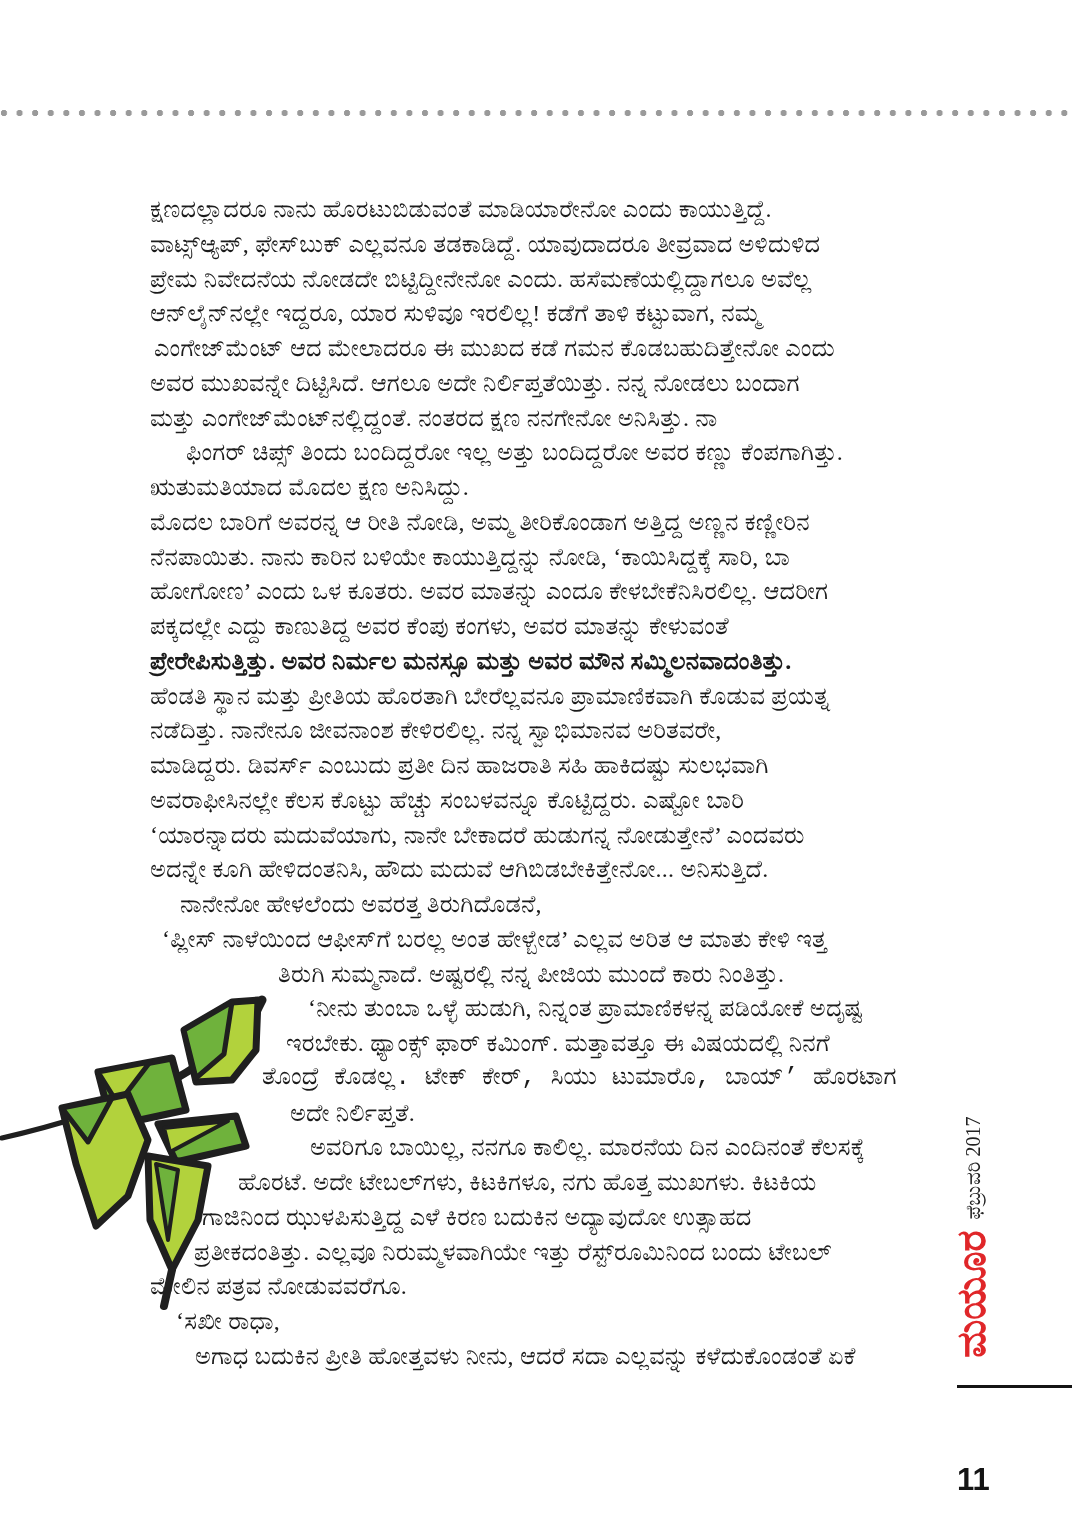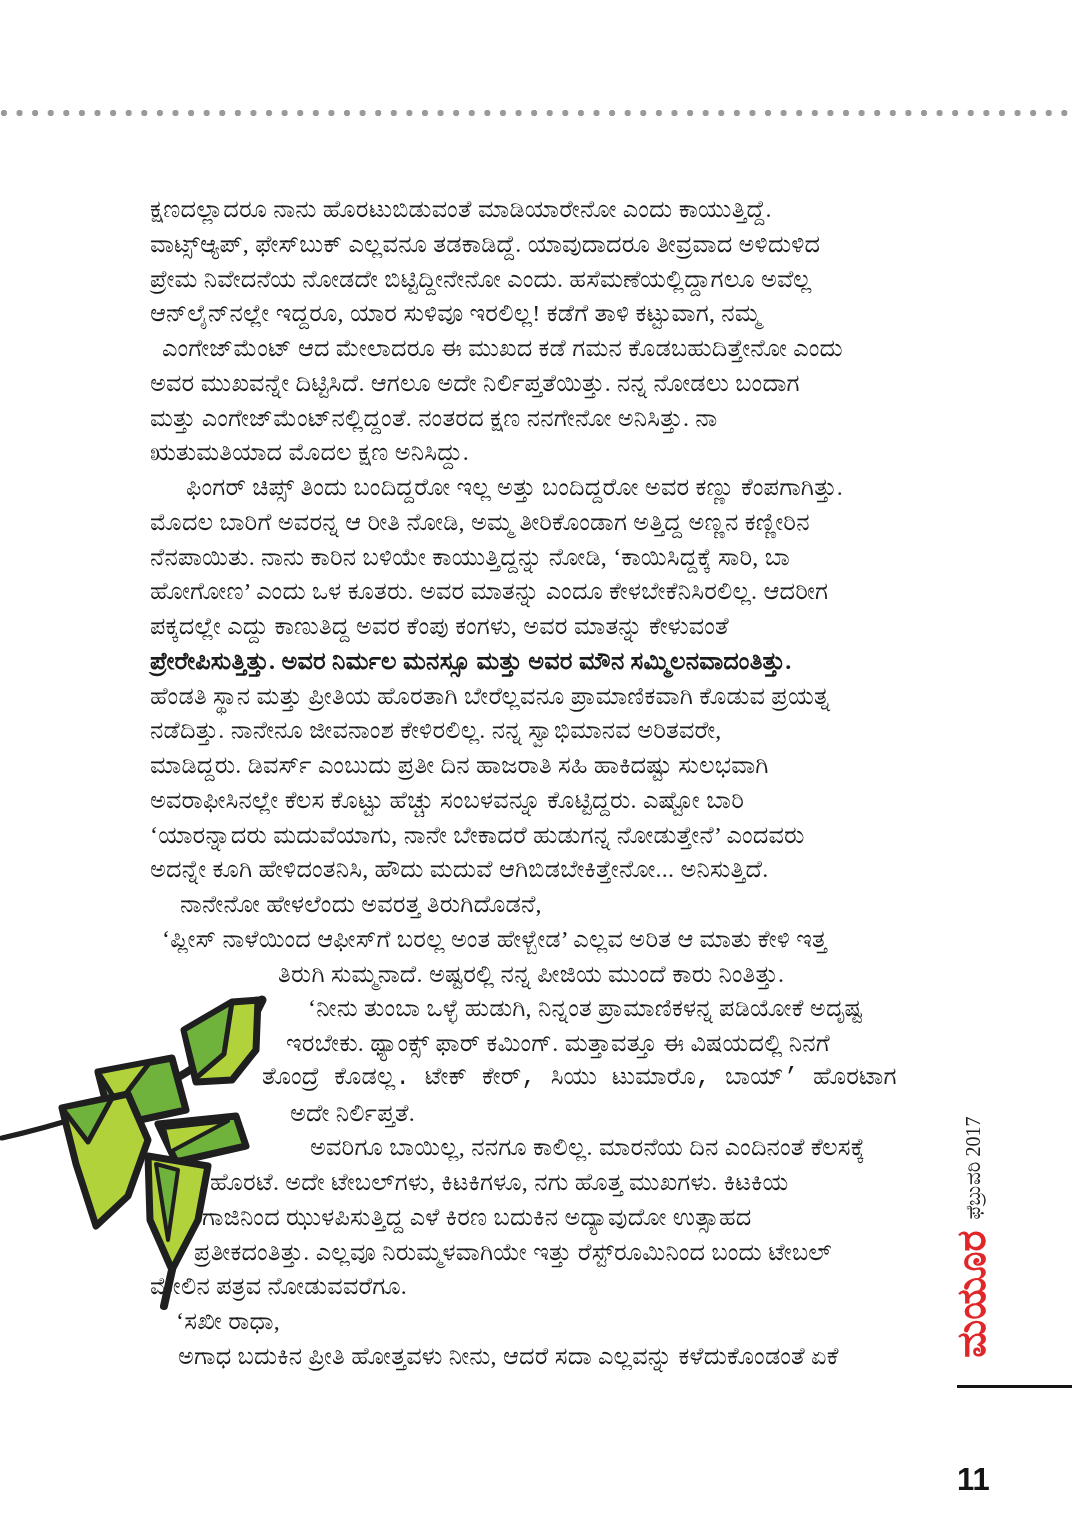--- a/index.html
+++ b/index.html
@@ -64,50 +64,50 @@
 
 <div class="page" style="--page-bg: #ffffff; --sep-color: #9a9a9a; --accent-red: #e02629; --leaf-dark: #6fb23c; --leaf-light: #b2d23c; --leaf-outline: #1f1f1f; color: rgb(27, 27, 27);">
 
   <div class="dotted-rule"></div>
 
   <div class="article" id="article">
       <div class="line" style="margin-left: 0px;">ಕ್ಷಣದಲ್ಲಾದರೂ ನಾನು ಹೊರಟುಬಿಡುವಂತೆ ಮಾಡಿಯಾರೇನೋ ಎಂದು ಕಾಯುತ್ತಿದ್ದೆ.</div>
       <div class="line" style="margin-left: 0px;">ವಾಟ್ಸ್‌ಆ್ಯಪ್, ಫೇಸ್‌ಬುಕ್ ಎಲ್ಲವನೂ ತಡಕಾಡಿದ್ದೆ. ಯಾವುದಾದರೂ ತೀವ್ರವಾದ ಅಳಿದುಳಿದ</div>
       <div class="line" style="margin-left: 0px;">ಪ್ರೇಮ ನಿವೇದನೆಯ ನೋಡದೇ ಬಿಟ್ಟಿದ್ದೀನೇನೋ ಎಂದು. ಹಸೆಮಣೆಯಲ್ಲಿದ್ದಾಗಲೂ ಅವೆಲ್ಲ</div>
       <div class="line" style="margin-left: 0px;">ಆನ್‌ಲೈನ್‌ನಲ್ಲೇ ಇದ್ದರೂ, ಯಾರ ಸುಳಿವೂ ಇರಲಿಲ್ಲ! ಕಡೆಗೆ ತಾಳಿ ಕಟ್ಟುವಾಗ, ನಮ್ಮ</div>
-      <div class="line" style="margin-left: 12px;">ಎಂಗೇಜ್‌ಮೆಂಟ್ ಆದ ಮೇಲಾದರೂ ಈ ಮುಖದ ಕಡೆ ಗಮನ ಕೊಡಬಹುದಿತ್ತೇನೋ ಎಂದು</div>
+      <div class="line" style="margin-left: 4px;">ಎಂಗೇಜ್‌ಮೆಂಟ್ ಆದ ಮೇಲಾದರೂ ಈ ಮುಖದ ಕಡೆ ಗಮನ ಕೊಡಬಹುದಿತ್ತೇನೋ ಎಂದು</div>
       <div class="line" style="margin-left: 0px;">ಅವರ ಮುಖವನ್ನೇ ದಿಟ್ಟಿಸಿದೆ. ಆಗಲೂ ಅದೇ ನಿರ್ಲಿಪ್ತತೆಯಿತ್ತು. ನನ್ನ ನೋಡಲು ಬಂದಾಗ</div>
       <div class="line" style="margin-left: 0px;">ಮತ್ತು ಎಂಗೇಜ್‌ಮೆಂಟ್‌ನಲ್ಲಿದ್ದಂತೆ. ನಂತರದ ಕ್ಷಣ ನನಗೇನೋ ಅನಿಸಿತ್ತು. ನಾ</div>
+      <div class="line" style="margin-left: 36px;">ಫಿಂಗರ್ ಚಿಪ್ಸ್ ತಿಂದು ಬಂದಿದ್ದರೋ ಇಲ್ಲ ಅತ್ತು ಬಂದಿದ್ದರೋ ಅವರ ಕಣ್ಣು ಕೆಂಪಗಾಗಿತ್ತು.</div>
       <div class="line" style="margin-left: 0px;">ಋತುಮತಿಯಾದ ಮೊದಲ ಕ್ಷಣ ಅನಿಸಿದ್ದು.</div>
-      <div class="line" style="margin-left: 36px;">ಫಿಂಗರ್ ಚಿಪ್ಸ್ ತಿಂದು ಬಂದಿದ್ದರೋ ಇಲ್ಲ ಅತ್ತು ಬಂದಿದ್ದರೋ ಅವರ ಕಣ್ಣು ಕೆಂಪಗಾಗಿತ್ತು.</div>
       <div class="line" style="margin-left: 0px;">ಮೊದಲ ಬಾರಿಗೆ ಅವರನ್ನ ಆ ರೀತಿ ನೋಡಿ, ಅಮ್ಮ ತೀರಿಕೊಂಡಾಗ ಅತ್ತಿದ್ದ ಅಣ್ಣನ ಕಣ್ಣೀರಿನ</div>
       <div class="line" style="margin-left: 0px;">ನೆನಪಾಯಿತು. ನಾನು ಕಾರಿನ ಬಳಿಯೇ ಕಾಯುತ್ತಿದ್ದನ್ನು ನೋಡಿ, ‘ಕಾಯಿಸಿದ್ದಕ್ಕೆ ಸಾರಿ, ಬಾ</div>
       <div class="line" style="margin-left: 0px;">ಹೋಗೋಣ’ ಎಂದು ಒಳ ಕೂತರು. ಅವರ ಮಾತನ್ನು ಎಂದೂ ಕೇಳಬೇಕೆನಿಸಿರಲಿಲ್ಲ. ಆದರೀಗ</div>
       <div class="line" style="margin-left: 0px;">ಪಕ್ಕದಲ್ಲೇ ಎದ್ದು ಕಾಣುತಿದ್ದ ಅವರ ಕೆಂಪು ಕಂಗಳು, ಅವರ ಮಾತನ್ನು ಕೇಳುವಂತೆ</div>
       <div class="line" style="margin-left: 0px; font-weight: bold;">ಪ್ರೇರೇಪಿಸುತ್ತಿತ್ತು. ಅವರ ನಿರ್ಮಲ ಮನಸ್ಸೂ ಮತ್ತು ಅವರ ಮೌನ ಸಮ್ಮಿಲನವಾದಂತಿತ್ತು.</div>
       <div class="line" style="margin-left: 0px;">ಹೆಂಡತಿ ಸ್ಥಾನ ಮತ್ತು ಪ್ರೀತಿಯ ಹೊರತಾಗಿ ಬೇರೆಲ್ಲವನೂ ಪ್ರಾಮಾಣಿಕವಾಗಿ ಕೊಡುವ ಪ್ರಯತ್ನ</div>
       <div class="line" style="margin-left: 0px;">ನಡೆದಿತ್ತು. ನಾನೇನೂ ಜೀವನಾಂಶ ಕೇಳಿರಲಿಲ್ಲ. ನನ್ನ ಸ್ವಾಭಿಮಾನವ ಅರಿತವರೇ,</div>
       <div class="line" style="margin-left: 0px;">ಮಾಡಿದ್ದರು. ಡಿವರ್ಸ್ ಎಂಬುದು ಪ್ರತೀ ದಿನ ಹಾಜರಾತಿ ಸಹಿ ಹಾಕಿದಷ್ಟು ಸುಲಭವಾಗಿ</div>
       <div class="line" style="margin-left: 0px;">ಅವರಾಫೀಸಿನಲ್ಲೇ ಕೆಲಸ ಕೊಟ್ಟು ಹೆಚ್ಚು ಸಂಬಳವನ್ನೂ ಕೊಟ್ಟಿದ್ದರು. ಎಷ್ಟೋ ಬಾರಿ</div>
       <div class="line" style="margin-left: 0px;">‘ಯಾರನ್ನಾದರು ಮದುವೆಯಾಗು, ನಾನೇ ಬೇಕಾದರೆ ಹುಡುಗನ್ನ ನೋಡುತ್ತೇನೆ’ ಎಂದವರು</div>
       <div class="line" style="margin-left: 0px;">ಅದನ್ನೇ ಕೂಗಿ ಹೇಳಿದಂತನಿಸಿ, ಹೌದು ಮದುವೆ ಆಗಿಬಿಡಬೇಕಿತ್ತೇನೋ... ಅನಿಸುತ್ತಿದೆ.</div>
       <div class="line" style="margin-left: 30px;">ನಾನೇನೋ ಹೇಳಲೆಂದು ಅವರತ್ತ ತಿರುಗಿದೊಡನೆ,</div>
       <div class="line" style="margin-left: 12px;">‘ಪ್ಲೀಸ್ ನಾಳೆಯಿಂದ ಆಫೀಸ್‌ಗೆ ಬರಲ್ಲ ಅಂತ ಹೇಳ್ಬೇಡ’ ಎಲ್ಲವ ಅರಿತ ಆ ಮಾತು ಕೇಳಿ ಇತ್ತ</div>
       <div class="line" style="margin-left: 128px;">ತಿರುಗಿ ಸುಮ್ಮನಾದೆ. ಅಷ್ಟರಲ್ಲಿ ನನ್ನ ಪೀಜಿಯ ಮುಂದೆ ಕಾರು ನಿಂತಿತ್ತು.</div>
       <div class="line" style="margin-left: 158px;">‘ನೀನು ತುಂಬಾ ಒಳ್ಳೆ ಹುಡುಗಿ, ನಿನ್ನಂತ ಪ್ರಾಮಾಣಿಕಳನ್ನ ಪಡಿಯೋಕೆ ಅದೃಷ್ಟ</div>
       <div class="line" style="margin-left: 136px;">ಇರಬೇಕು. ಥ್ಯಾಂಕ್ಸ್ ಫಾರ್ ಕಮಿಂಗ್. ಮತ್ತಾವತ್ತೂ ಈ ವಿಷಯದಲ್ಲಿ ನಿನಗೆ</div>
       <div class="line" style="margin-left: 112px; font-family: Liberation Mono, monospace;">ತೊಂದ್ರೆ ಕೊಡಲ್ಲ. ಟೇಕ್ ಕೇರ್, ಸಿಯು ಟುಮಾರೊ, ಬಾಯ್’ ಹೊರಟಾಗ</div>
       <div class="line" style="margin-left: 140px;">ಅದೇ ನಿರ್ಲಿಪ್ತತೆ.</div>
       <div class="line" style="margin-left: 160px;">ಅವರಿಗೂ ಬಾಯಿಲ್ಲ, ನನಗೂ ಕಾಲಿಲ್ಲ. ಮಾರನೆಯ ದಿನ ಎಂದಿನಂತೆ ಕೆಲಸಕ್ಕೆ</div>
-      <div class="line" style="margin-left: 60px;">ಹೊರಟೆ. ಅದೇ ಟೇಬಲ್‌ಗಳು, ಕಿಟಕಿಗಳೂ, ನಗು ಹೊತ್ತ ಮುಖಗಳು. ಕಿಟಕಿಯ</div>
+      <div class="line" style="margin-left: 88px;">ಹೊರಟೆ. ಅದೇ ಟೇಬಲ್‌ಗಳು, ಕಿಟಕಿಗಳೂ, ನಗು ಹೊತ್ತ ಮುಖಗಳು. ಕಿಟಕಿಯ</div>
       <div class="line" style="margin-left: 52px;">ಗಾಜಿನಿಂದ ಝುಳಪಿಸುತ್ತಿದ್ದ ಎಳೆ ಕಿರಣ ಬದುಕಿನ ಅದ್ಯಾವುದೋ ಉತ್ಸಾಹದ</div>
       <div class="line" style="margin-left: 44px;">ಪ್ರತೀಕದಂತಿತ್ತು. ಎಲ್ಲವೂ ನಿರುಮ್ಮಳವಾಗಿಯೇ ಇತ್ತು ರೆಸ್ಟ್‌ರೂಮಿನಿಂದ ಬಂದು ಟೇಬಲ್</div>
       <div class="line" style="margin-left: 0px;">ಮೇಲಿನ ಪತ್ರವ ನೋಡುವವರೆಗೂ.</div>
       <div class="line" style="margin-left: 26px;">‘ಸಖೀ ರಾಧಾ,</div>
-      <div class="line" style="margin-left: 28px;">ಅಗಾಧ ಬದುಕಿನ ಪ್ರೀತಿ ಹೋತ್ತವಳು ನೀನು, ಆದರೆ ಸದಾ ಎಲ್ಲವನ್ನು ಕಳೆದುಕೊಂಡಂತೆ ಏಕೆ</div>
+      <div class="line" style="margin-left: 45px;">ಅಗಾಧ ಬದುಕಿನ ಪ್ರೀತಿ ಹೋತ್ತವಳು ನೀನು, ಆದರೆ ಸದಾ ಎಲ್ಲವನ್ನು ಕಳೆದುಕೊಂಡಂತೆ ಏಕೆ</div>
     </div>
 
   <div class="leaf-wrap">
     <svg width="285" height="335" viewBox="0 0 285 335" xmlns="http://www.w3.org/2000/svg">
       <g stroke="var(--leaf-outline,#1f1f1f)" stroke-width="7" stroke-linejoin="round" stroke-linecap="round">
 
         <path d="M2,150 C55,138 120,118 168,96" fill="none" stroke-width="5"></path>
         <path d="M150,104 C185,88 215,66 248,40" fill="none" stroke-width="8"></path>
 
         <path d="M248,40 L262,12" fill="none" stroke-width="9"></path>

